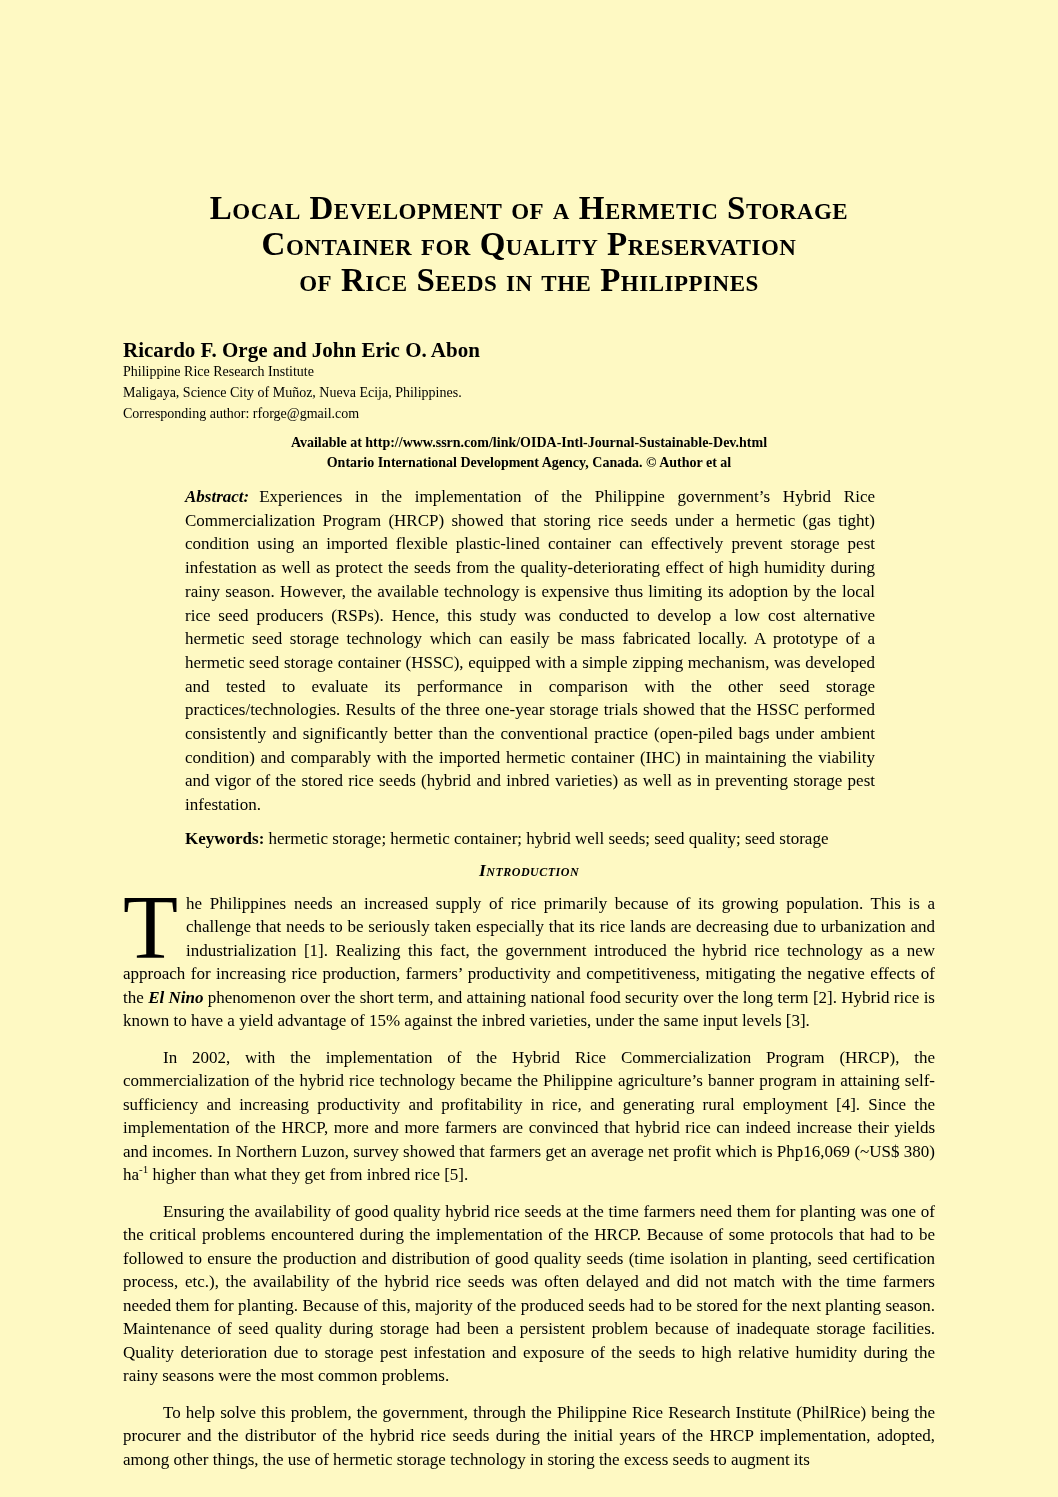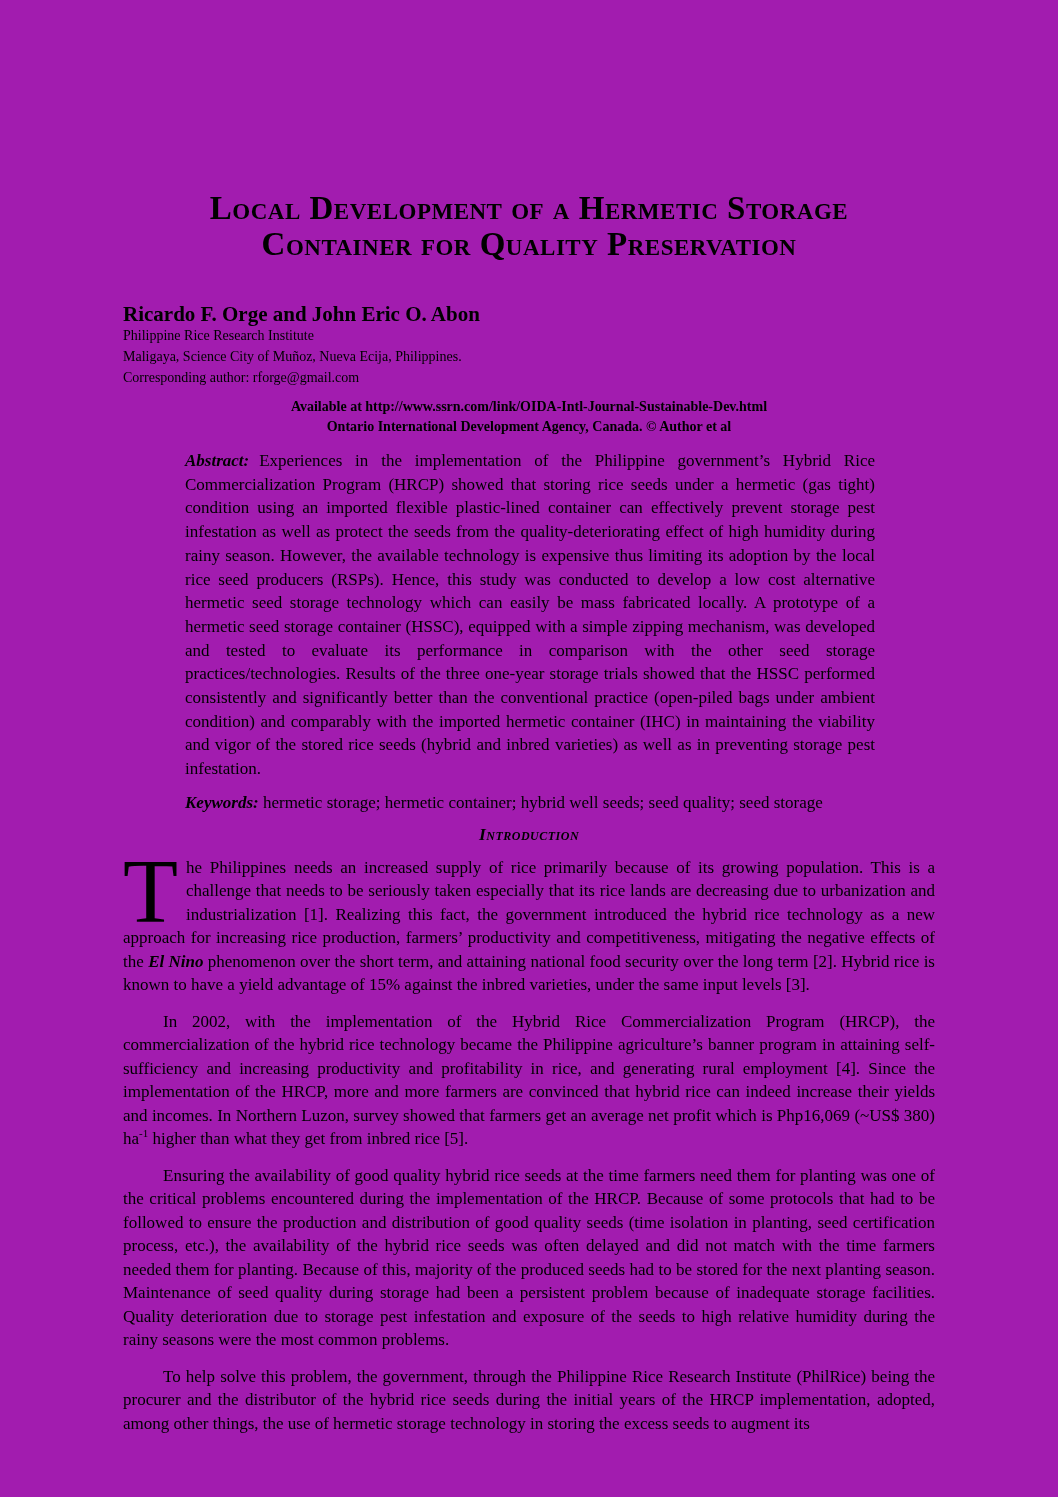--- a/index.html
+++ b/index.html
@@ -1,21 +1,21 @@
 <!DOCTYPE html>
 <html><head>
 <meta charset="utf-8">
 <style>
   html,body { margin:0; padding:0; background:#888; }
   .page {
     position: relative;
     width: 1058px;
     height: 1497px;
     margin: 0 auto;
-    background: #a21caf;
+    background: #fef9c3;
     color: #000000;
     font-family: "Liberation Serif", serif;
     overflow: hidden;
     box-sizing: border-box;
     padding: 190px 123px 0 123px;
   }
   .title {
     margin: 0;
     text-align: center;
     font-size: 33px;
@@ -41,21 +41,21 @@
     font-size: 17px;
     line-height: 23.7px;
   }
   .abstract .abstract-label { font-weight: bold; font-style: italic; margin-right: 10px; }
   .keywords {
     margin: 10px 60px 0 62px;
     text-align: left;
     font-size: 17px;
     line-height: 23px;
   }
-  .keywords .keywords-label { font-weight: bold; font-style: italic; }
+  .keywords .keywords-label { font-weight: bold; }
   .section-heading {
     margin: 9px 0 0 0;
     text-align: center;
     font-size: 17.5px;
     line-height: 23px;
     font-weight: bold;
     font-variant: small-caps;
     letter-spacing: 0.5px;
     font-style: italic;
   }
@@ -76,20 +76,21 @@
   sup { font-size: 11px; line-height: 0; vertical-align: super; }
 </style>
 </head>
 <body>
 
 <div class="page">
 
   <h1 class="title">
     <span class="title-line">Local Development of a Hermetic Storage</span>
     <span class="title-line">Container for Quality Preservation</span>
+    <span class="title-line">of Rice Seeds in the Philippines</span>
   </h1>
 
   <div class="byline">
     <div class="authors-line">Ricardo F. Orge and John Eric O. Abon</div>
     <div class="byline-line">Philippine Rice Research Institute</div>
     <div class="byline-line">Maligaya, Science City of Muñoz, Nueva Ecija, Philippines.</div>
     <div class="byline-line">Corresponding author:  rforge@gmail.com</div>
   </div>
 
   <div class="availability">

